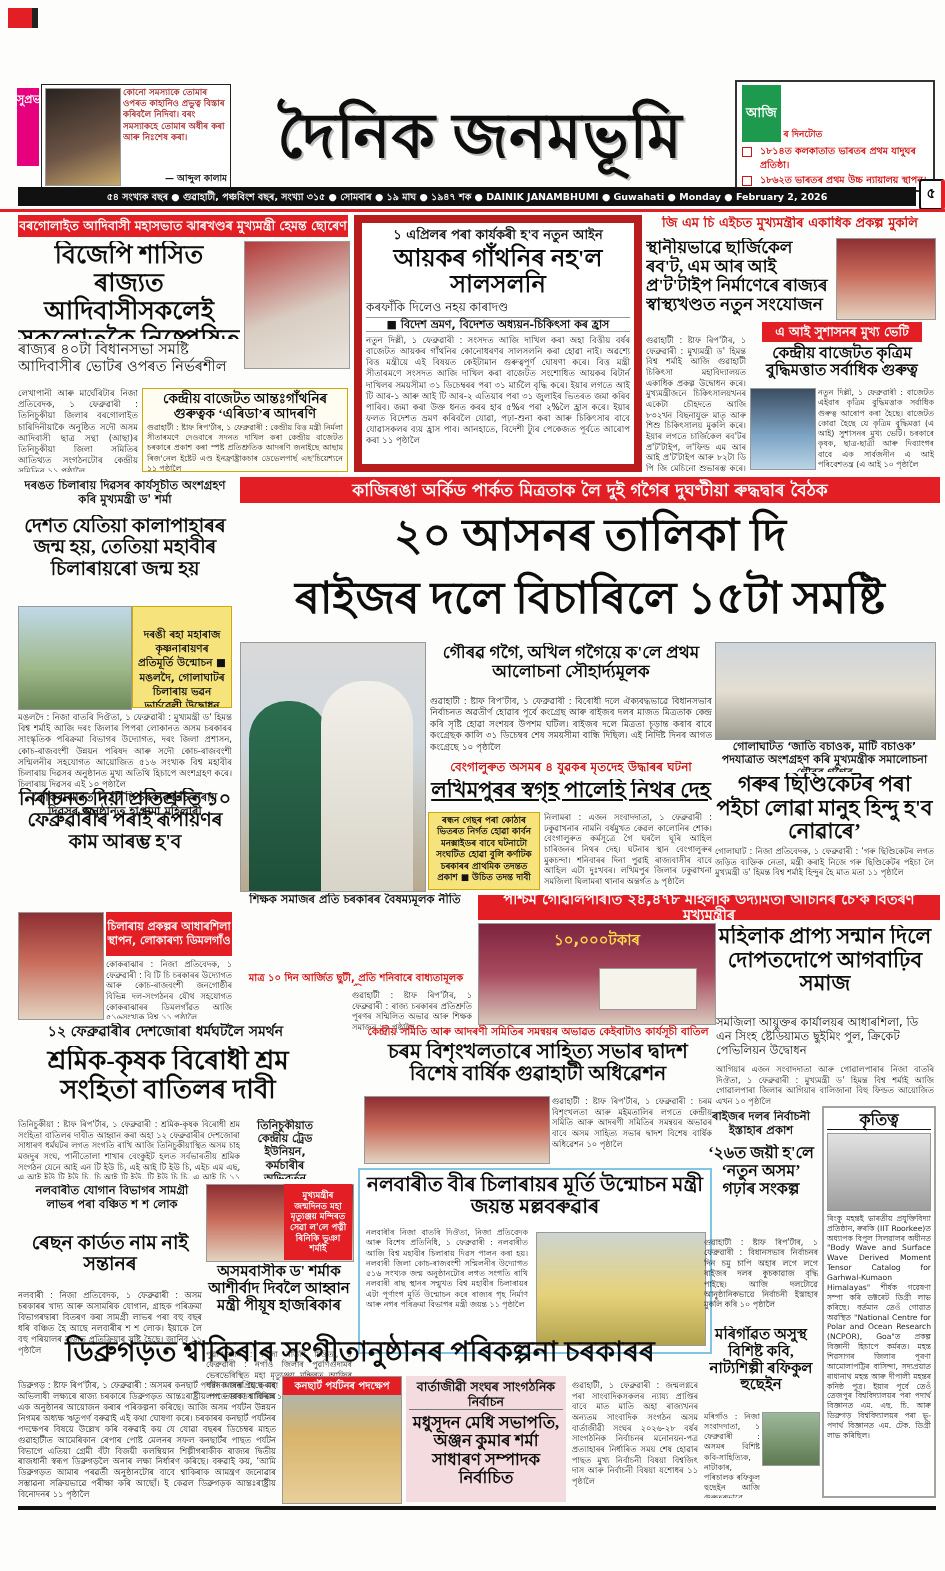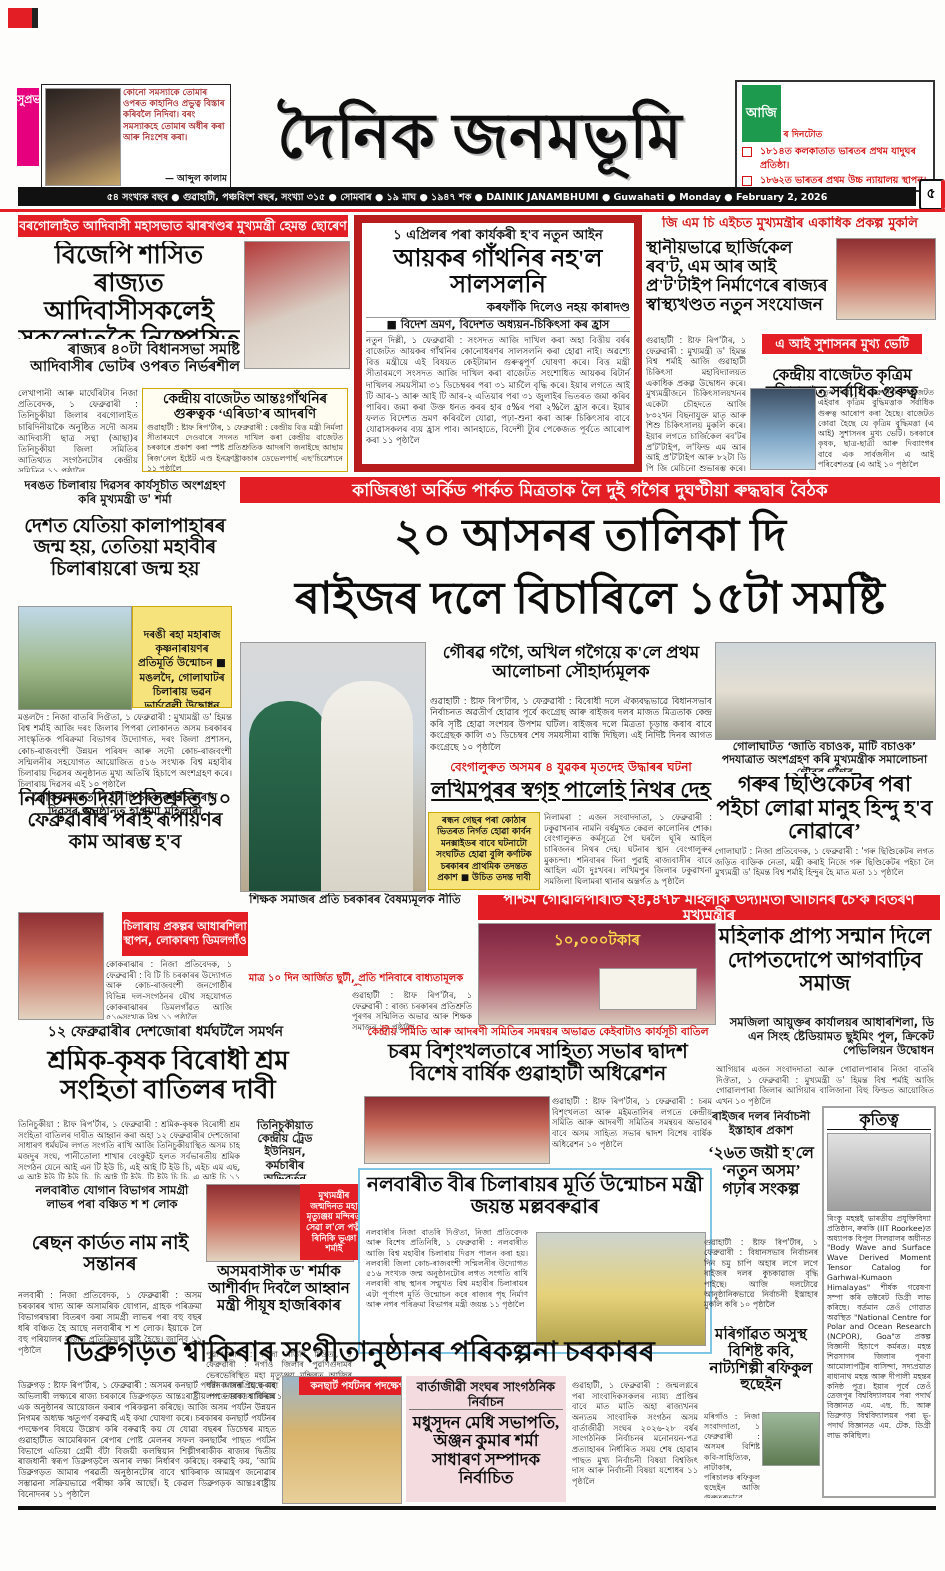--- a/index.html
+++ b/index.html
@@ -4,25 +4,25 @@
 <style>
   html,body{margin:0;padding:0;background:#888;}
   #page{position:relative;width:945px;height:1571px;background:#fdfdfb;margin:0 auto;
         font-family:"DejaVu Sans",sans-serif;overflow:hidden;}
   .abs{position:absolute;overflow:hidden;}
   .hl{font-family:"Liberation Serif",serif;font-weight:bold;color:#0e0e0e;text-align:center;line-height:1.12;}
   .kbar{background:#e31e25;color:#fff;font-weight:bold;text-align:center;
         display:flex;align-items:center;justify-content:center;line-height:1.1;}
   .ktext{color:#d41414;font-weight:bold;text-align:center;line-height:1.15;}
   .kblk{color:#111;font-weight:bold;text-align:center;line-height:1.2;}
-  .sub{font-weight:bold;color:#111;text-align:right;line-height:1.2;}
+  .sub{font-weight:normal;color:#111;text-align:left;line-height:1.2;}
   .body{font-size:8.6px;line-height:1.3;text-align:justify;color:#1c1c1c;}
   .ybox{background:#f6e37c;border:1px solid #cfa90a;color:#111;font-weight:bold;text-align:center;}
   .rbox{background:#e31e25;color:#fff;font-weight:bold;text-align:center;
-        display:flex;align-items:center;justify-content:center;line-height:1.25;margin-left:16px;}
+        display:flex;align-items:center;justify-content:center;line-height:1.25;}
   .photo{border:1px solid #999;}
   .ph-red{background:linear-gradient(160deg,#b43b3b 0%,#d9cdc2 55%,#e8e4dd 100%);}
   .ph-red2{background:linear-gradient(180deg,#8e2f33 0%,#c86a5a 45%,#e3d3c0 100%);}
   .ph-sky{background:linear-gradient(180deg,#bfd8e8 0%,#9fb98a 60%,#6f8a5a 100%);}
   .ph-crowd{background:linear-gradient(180deg,#d9d9d9 0%,#cfd8df 40%,#b7a98e 100%);}
   .ph-march{background:linear-gradient(180deg,#cfd6da 0%,#e4ded2 50%,#9c9c8e 100%);}
   .ph-maroon{background:linear-gradient(180deg,#7e2440 0%,#a84a5e 50%,#d8c7bb 100%);}
   .ph-ai{background:linear-gradient(180deg,#3c4e63 0%,#7fa6c6 60%,#b9d4e6 100%);}
   .ph-yellow{background:linear-gradient(180deg,#cdd4cf 0%,#e6d27a 55%,#b3a34e 100%);}
   .ph-dark{background:linear-gradient(160deg,#2a2320 0%,#6e5647 60%,#c8a86a 100%);}
@@ -95,21 +95,21 @@
     <div class="kblk" style="font-size:11px;border-top:1px solid #999;border-bottom:1px solid #999;margin-top:2px;">■ বিদেশ ভ্ৰমণ, বিদেশত অধ্যয়ন-চিকিৎসা কৰ হ্ৰাস</div>
     <div class="body" style="margin-top:3px;height:128px;">নতুন দিল্লী, ১ ফেব্ৰুৱাৰী : সংসদত আজি দাখিল কৰা অহা বিত্তীয় বৰ্ষৰ বাজেটত আয়কৰ গাঁথনিৰ কোনোধৰণৰ সালসলনি কৰা হোৱা নাই। অৱশ্যে বিত্ত মন্ত্ৰীয়ে এই বিষয়ত কেইটামান গুৰুত্বপূৰ্ণ ঘোষণা কৰে। বিত্ত মন্ত্ৰী সীতাৰমণে সংসদত আজি দাখিল কৰা বাজেটত সংশোধিত আয়কৰ ৰিটাৰ্ন দাখিলৰ সময়সীমা ৩১ ডিচেম্বৰৰ পৰা ৩১ মাৰ্চলৈ বৃদ্ধি কৰে। ইয়াৰ লগতে আই টি আৰ-১ আৰু আই টি আৰ-২ এতিয়াৰ পৰা ৩১ জুলাইৰ ভিতৰত জমা কৰিব পাৰিব। জমা কৰা উক্ত ধনত কৰৰ হাৰ ৫%ৰ পৰা ২%লৈ হ্ৰাস কৰে। ইয়াৰ ফলত বিদেশত ভ্ৰমণ কৰিবলৈ যোৱা, পঢ়া-শুনা কৰা আৰু চিকিৎসাৰ বাবে যোৱাসকলৰ ব্যয় হ্ৰাস পাব। আনহাতে, বিদেশী ট্যুৰ পেকেজত পূৰ্বতে আৰোপ কৰা    ১১ পৃষ্ঠালৈ</div>
   </div>
 
   <div class="abs ktext" style="left:646px;top:216px;width:288px;height:20px;font-size:13px;">জি এম চি এইচত মুখ্যমন্ত্ৰীৰ একাধিক প্ৰকল্প মুকলি</div>
   <div class="abs hl" style="left:646px;top:238px;width:186px;height:94px;font-size:17px;text-align:left;">স্থানীয়ভাৱে ছাৰ্জিকেল ৰব'ট, এম আৰ আই প্ৰ'ট'টাইপ নিৰ্মাণেৰে ৰাজ্যৰ স্বাস্থ্যখণ্ডত নতুন সংযোজন</div>
   <div class="abs photo ph-red2" style="left:836px;top:238px;width:98px;height:80px;"></div>
   <div class="abs body" style="left:646px;top:335px;width:100px;height:137px;font-size:8.2px;">গুৱাহাটী : ষ্টাফ ৰিপ'ৰ্টাৰ, ১ ফেব্ৰুৱাৰী : মুখ্যমন্ত্ৰী ড' হিমন্ত বিশ্ব শৰ্মাই আজি গুৱাহাটী চিকিৎসা মহাবিদ্যালয়ত একাধিক প্ৰকল্প উদ্বোধন কৰে। মুখ্যমন্ত্ৰীজনে চিকিৎসালয়খনৰ একেটা চৌহদতে আজি ৮৩২খন বিছনাযুক্ত মাতৃ আৰু শিশু চিকিৎসালয় মুকলি কৰে। ইয়াৰ লগতে চাৰ্জিকেল ৰব'টৰ প্ৰ'ট'টাইপ, ল'ফিল্ড এম আৰ আই প্ৰ'ট'টাইপ আৰু ৮২টা ডি পি জি মেচিনো শুভাৰম্ভ কৰে। এই অনুষ্ঠানতে মুখ্যমন্ত্ৰীজনে ১০ দিনৰ ভিতৰত জি এম চি এইচৰ নতুন ভৱনৰ নিৰ্মাণকাৰ্য আৰম্ভ কৰাৰ    ১১ পৃষ্ঠালৈ</div>
 
   <div class="abs" style="left:750px;top:322px;width:184px;height:150px;">
-    <div class="rbox" style="width:160px;height:20px;font-size:12.5px;margin:12px auto;">এ আই সুশাসনৰ মুখ্য ভেটি</div>
+    <div class="rbox" style="width:160px;height:20px;font-size:12.5px;margin:0 auto;">এ আই সুশাসনৰ মুখ্য ভেটি</div>
     <div class="hl" style="font-size:15.5px;margin-top:2px;">কেন্দ্ৰীয় বাজেটত কৃত্ৰিম বুদ্ধিমত্তাত সৰ্বাধিক গুৰুত্ব</div>
     <div class="abs photo ph-ai" style="left:0;top:66px;width:64px;height:80px;"></div>
     <div class="abs body" style="left:68px;top:66px;width:116px;height:82px;font-size:7.9px;">নতুন দিল্লী, ১ ফেব্ৰুৱাৰী : বাজেটত এইবাৰ কৃত্ৰিম বুদ্ধিমত্তাক সৰ্বাধিক গুৰুত্ব আৰোপ কৰা হৈছে। বাজেটত কোৱা হৈছে যে কৃত্ৰিম বুদ্ধিমত্তা (এ আই) সুশাসনৰ মুখ্য ভেটি। চৰকাৰে কৃষক, ছাত্ৰ-ছাত্ৰী আৰু দিব্যাংগৰ বাবে এক সাৰ্বজনীন এ আই পৰিবেশতন্ত্ৰ (এ আই    ১০ পৃষ্ঠালৈ</div>
   </div>
 
   <div class="abs kbar" style="left:240px;top:477px;width:700px;height:26px;font-size:17px;">কাজিৰঙা অৰ্কিড পাৰ্কত মিত্ৰতাক লৈ দুই গগৈৰ দুঘণ্টীয়া ৰুদ্ধদ্বাৰ বৈঠক</div>
   <div class="abs hl" style="left:240px;top:506px;width:700px;height:62px;font-size:44px;line-height:60px;">২০ আসনৰ তালিকা দি</div>
   <div class="abs hl" style="left:240px;top:568px;width:700px;height:66px;font-size:44px;line-height:62px;">ৰাইজৰ দলে বিচাৰিলে ১৫টা সমষ্টি</div>
 
   <div class="abs kblk" style="left:18px;top:479px;width:214px;height:34px;font-size:11.5px;">দৰঙত চিলাৰায় দিৱসৰ কাৰ্যসূচীত অংশগ্ৰহণ কৰি মুখ্যমন্ত্ৰী ড' শৰ্মা</div>

